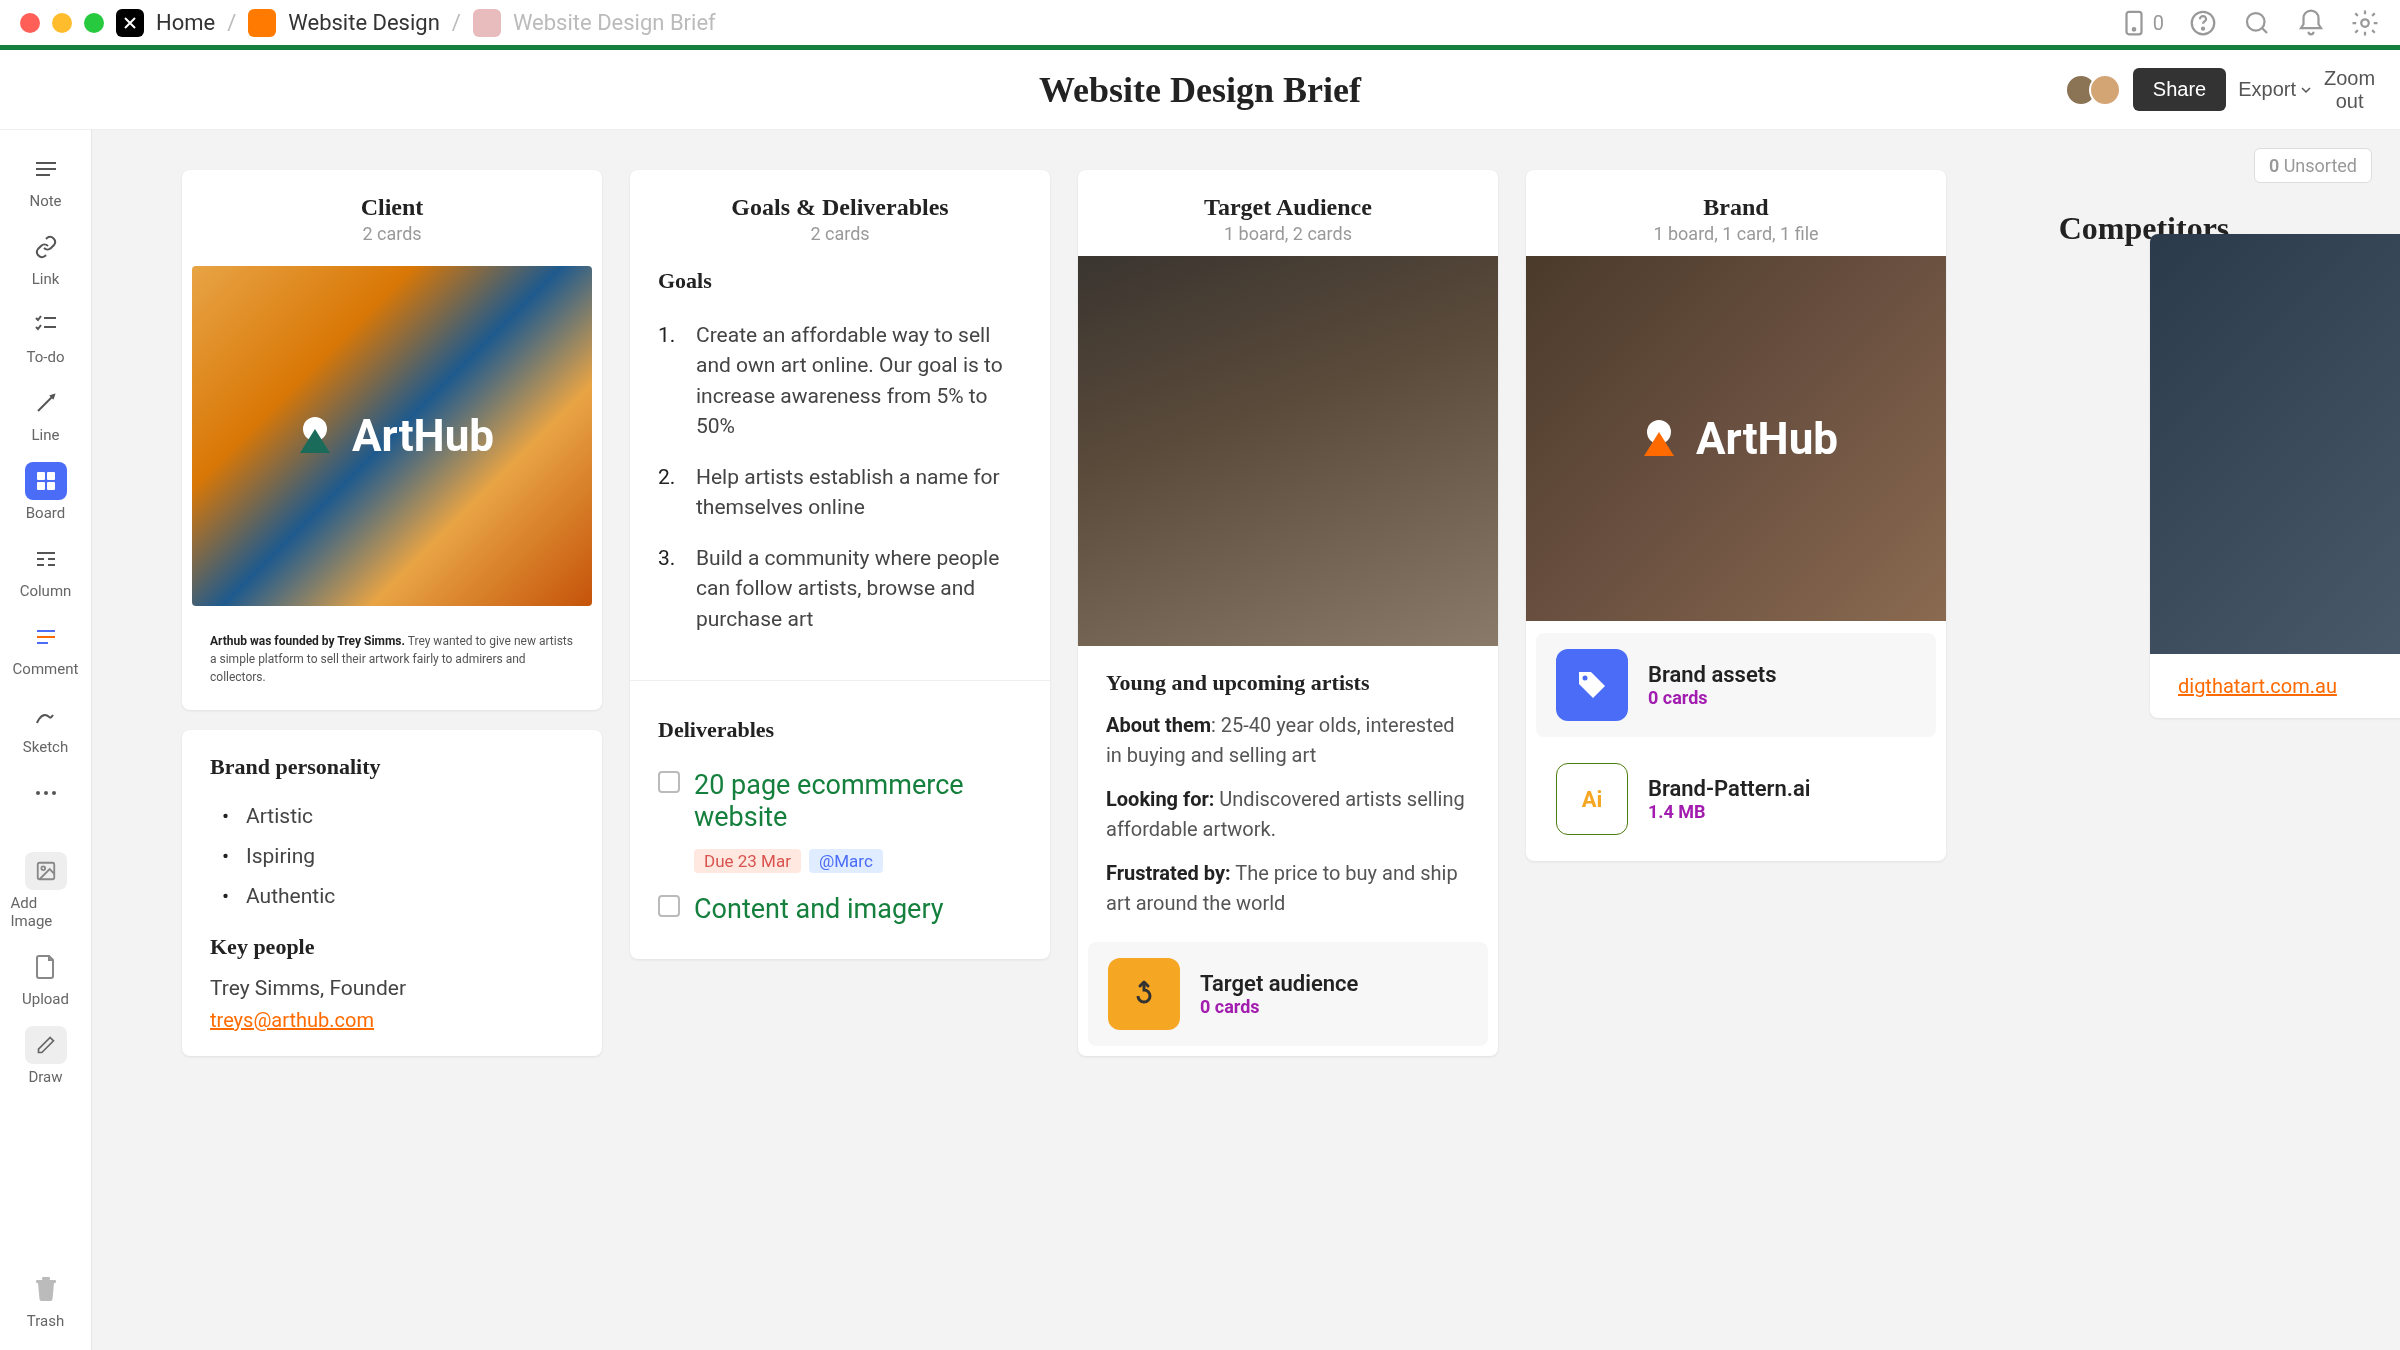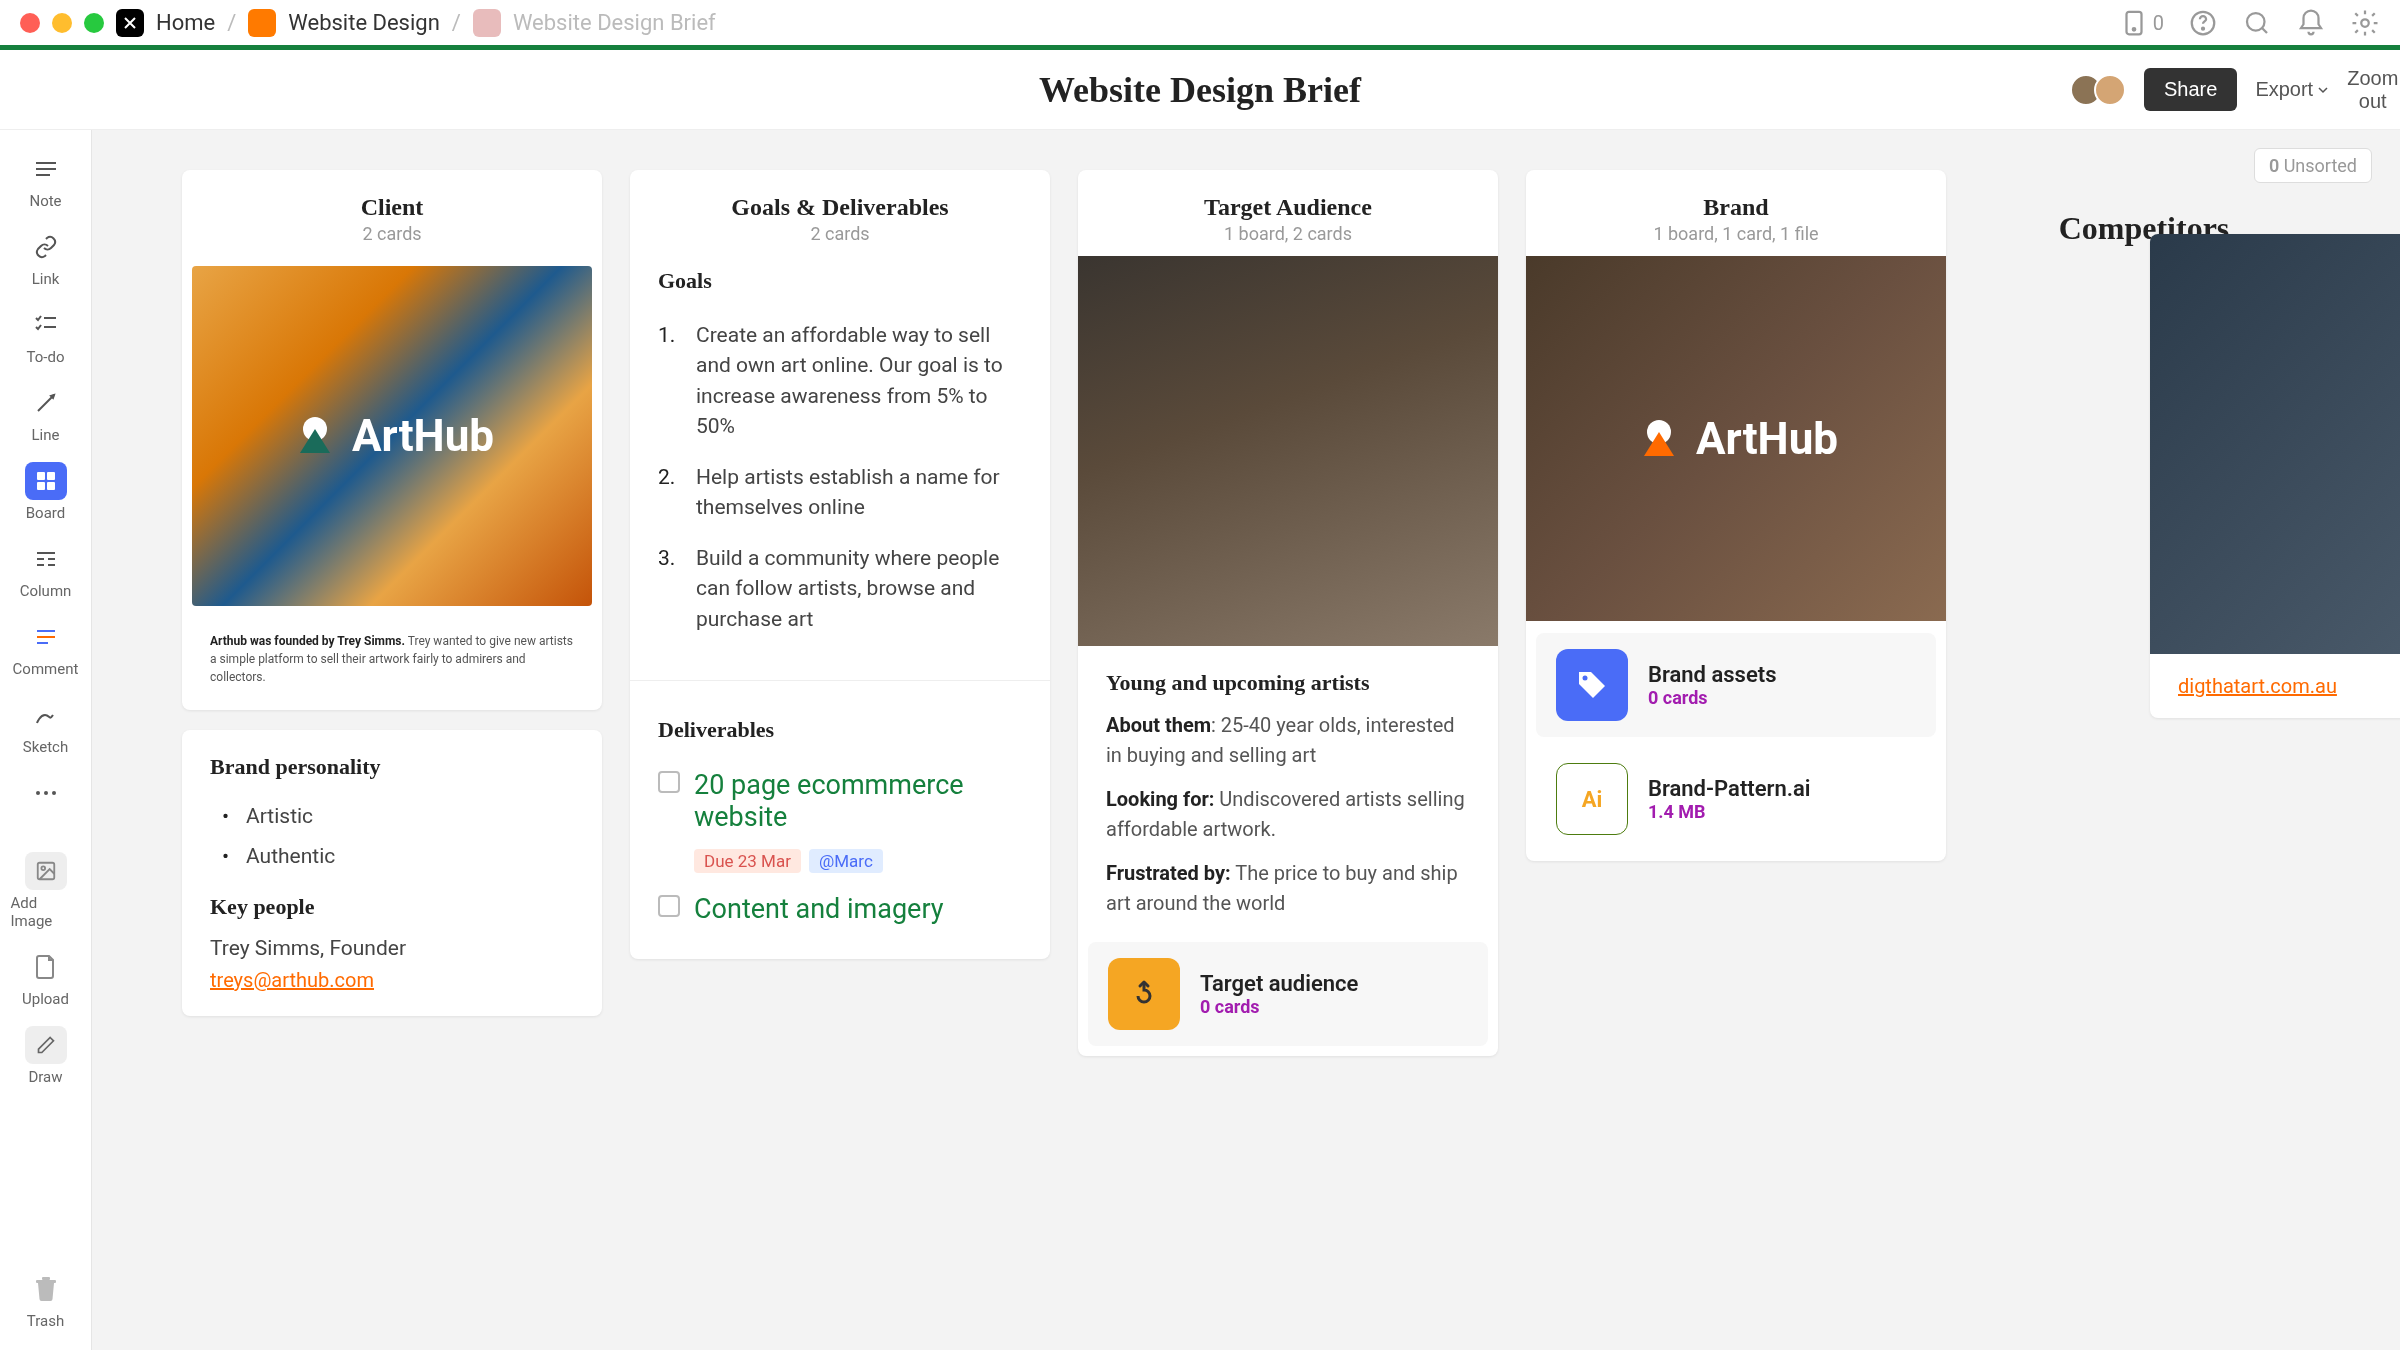--- a/index.html
+++ b/index.html
@@ -285,21 +285,21 @@
     <svg class="titlebar-icon" viewBox="0 0 24 24" fill="none" stroke="currentColor" stroke-width="1.8">
         <circle cx="12" cy="12" r="3"></circle>
         <path d="M12 2v3M12 19v3M4.2 4.2l2.1 2.1M17.7 17.7l2.1 2.1M2 12h3M19 12h3M4.2 19.8l2.1-2.1M17.7 6.3l2.1-2.1"></path>
       </svg>
   </div>
 </div>
 
 <div class="page-header">
   <div style="width:300px;"></div>
   <div class="page-title">Website Design Brief</div>
-  <div class="header-actions" style="width:300px;justify-content:space-between;">
+  <div class="header-actions" style="width:300px;justify-content:center;gap:12px;">
     <div class="avatars">
       <div class="avatar"></div>
       <div class="avatar"></div>
     </div>
     <button class="share-btn">Share</button>
     <button class="export-btn">
       <span>Export</span>
       <svg width="12" height="12" viewBox="0 0 12 12">
           <path d="M2 4l4 4 4-4" stroke="currentColor" stroke-width="1.5" fill="none"></path>
         </svg>
@@ -464,20 +464,21 @@
         <div class="client-text">
           <strong>Arthub was founded by Trey Simms.</strong><span> Trey wanted to give new artists a simple platform to sell their artwork fairly to admirers and collectors.</span>
         </div>
       </div>
 
       <div class="card">
         <div class="card-content">
           <div class="card-section-title">Brand personality</div>
           <ul class="bullet-list">
             <li>Artistic</li>
+            <li>Ispiring</li>
             <li>Authentic</li>
           </ul>
           <div style="height:18px;"></div>
           <div class="card-section-title">Key people</div>
           <div class="key-people-text">Trey Simms, Founder</div>
           <a class="link-text">treys@arthub.com</a>
         </div>
       </div>
     </div>
 

